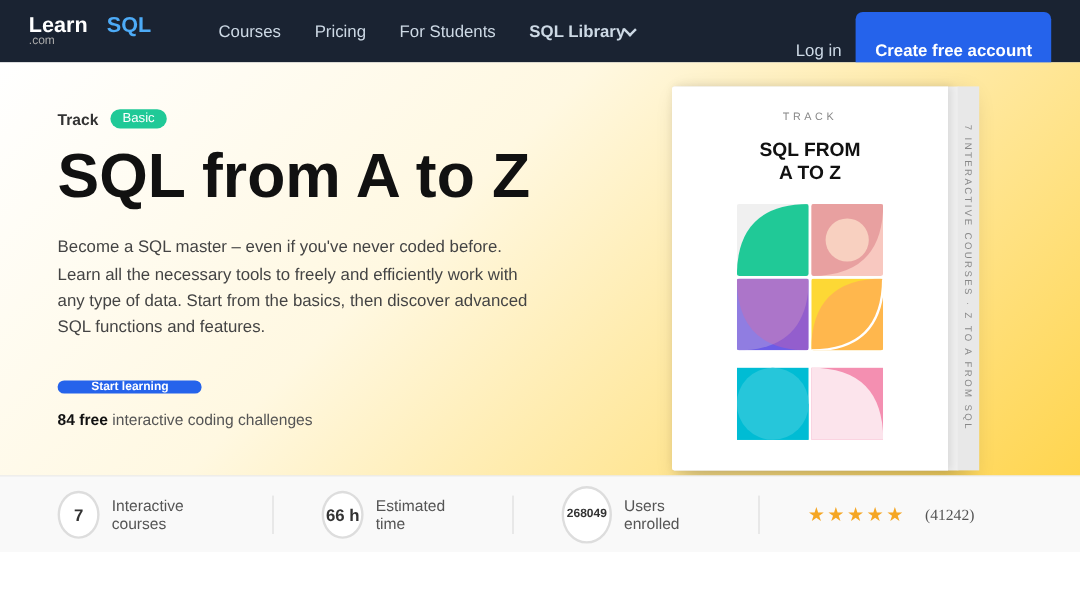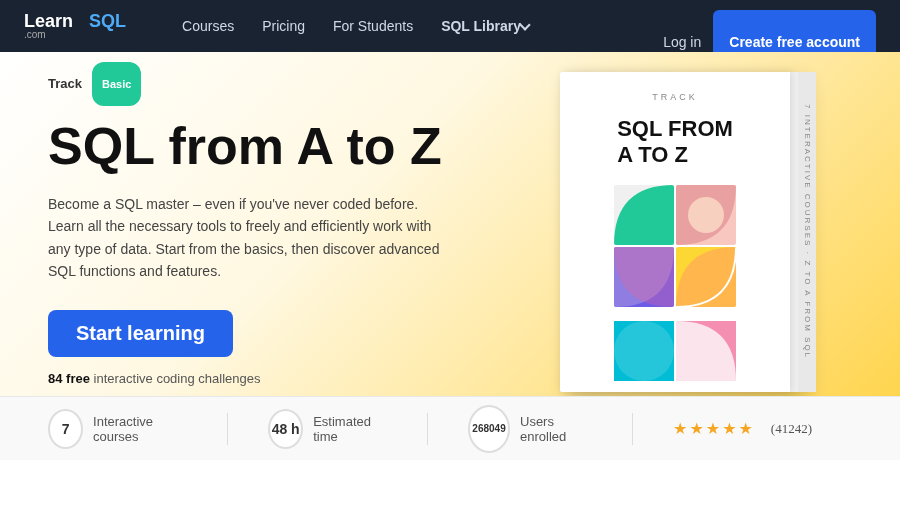--- a/index.html
+++ b/index.html
@@ -67,44 +67,44 @@
       display: flex;
       align-items: center;
       gap: 10px;
       margin-bottom: 12px;
     }
     .track-text { font-size: 13px; font-weight: 600; color: #333; }
     .badge-basic {
       background: #20c997;
       color: #fff;
       font-size: 11px;
-      font-weight: 700;
-      padding: 16px 10px;
+      font-weight: 400;
+      padding: 2px 10px;
       border-radius: 12px;
     }
     .hero-title {
       font-size: 52px;
       font-weight: 900;
       color: #111;
       line-height: 1.1;
       margin-bottom: 18px;
     }
     .hero-desc {
       font-size: 14px;
       color: #444;
       line-height: 1.6;
       margin-bottom: 28px;
       max-width: 400px;
     }
     .btn-start {
       background: #2563eb;
       color: #fff;
-      font-size: 20px;
+      font-size: 10px;
       font-weight: 700;
-      padding: 12px 28px;
+      padding: 0 28px;
       border: none;
       border-radius: 8px;
       cursor: pointer;
       display: inline-block;
       margin-bottom: 14px;
     }
     .hero-sub {
       font-size: 13px;
       color: #555;
     }
@@ -171,23 +171,24 @@
       text-transform: uppercase;
       margin-bottom: 4px;
     }
     .book-divider {
       width: 30px;
       height: 1px;
       background: #aaa;
       margin-bottom: 10px;
     }
     .book-title {
-      font-size: 22px;
+      font-size: 16px;
       font-weight: 900;
       color: #111;
+      text-align: center;
       line-height: 1.2;
       margin-bottom: 16px;
     }
 
     
     .mosaic {
       display: grid;
       grid-template-columns: 60px 60px;
       grid-template-rows: 60px 60px;
       gap: 2px;
@@ -375,21 +376,21 @@
   </div>
 </section>
 
 <div class="stats-bar">
   <div class="stat-item">
     <div class="stat-circle">7</div>
     <span class="stat-label">Interactive courses</span>
   </div>
   <div class="stat-divider"></div>
   <div class="stat-item">
-    <div class="stat-circle">48 h</div>
+    <div class="stat-circle">66 h</div>
     <span class="stat-label">Estimated time</span>
   </div>
   <div class="stat-divider"></div>
   <div class="stat-item">
     <div class="stat-circle" style="font-size:10px;width:48px;height:48px;">268049</div>
     <span class="stat-label">Users enrolled</span>
   </div>
   <div class="stat-divider"></div>
   <div class="stat-item">
     <span class="stars">★★★★★</span>

